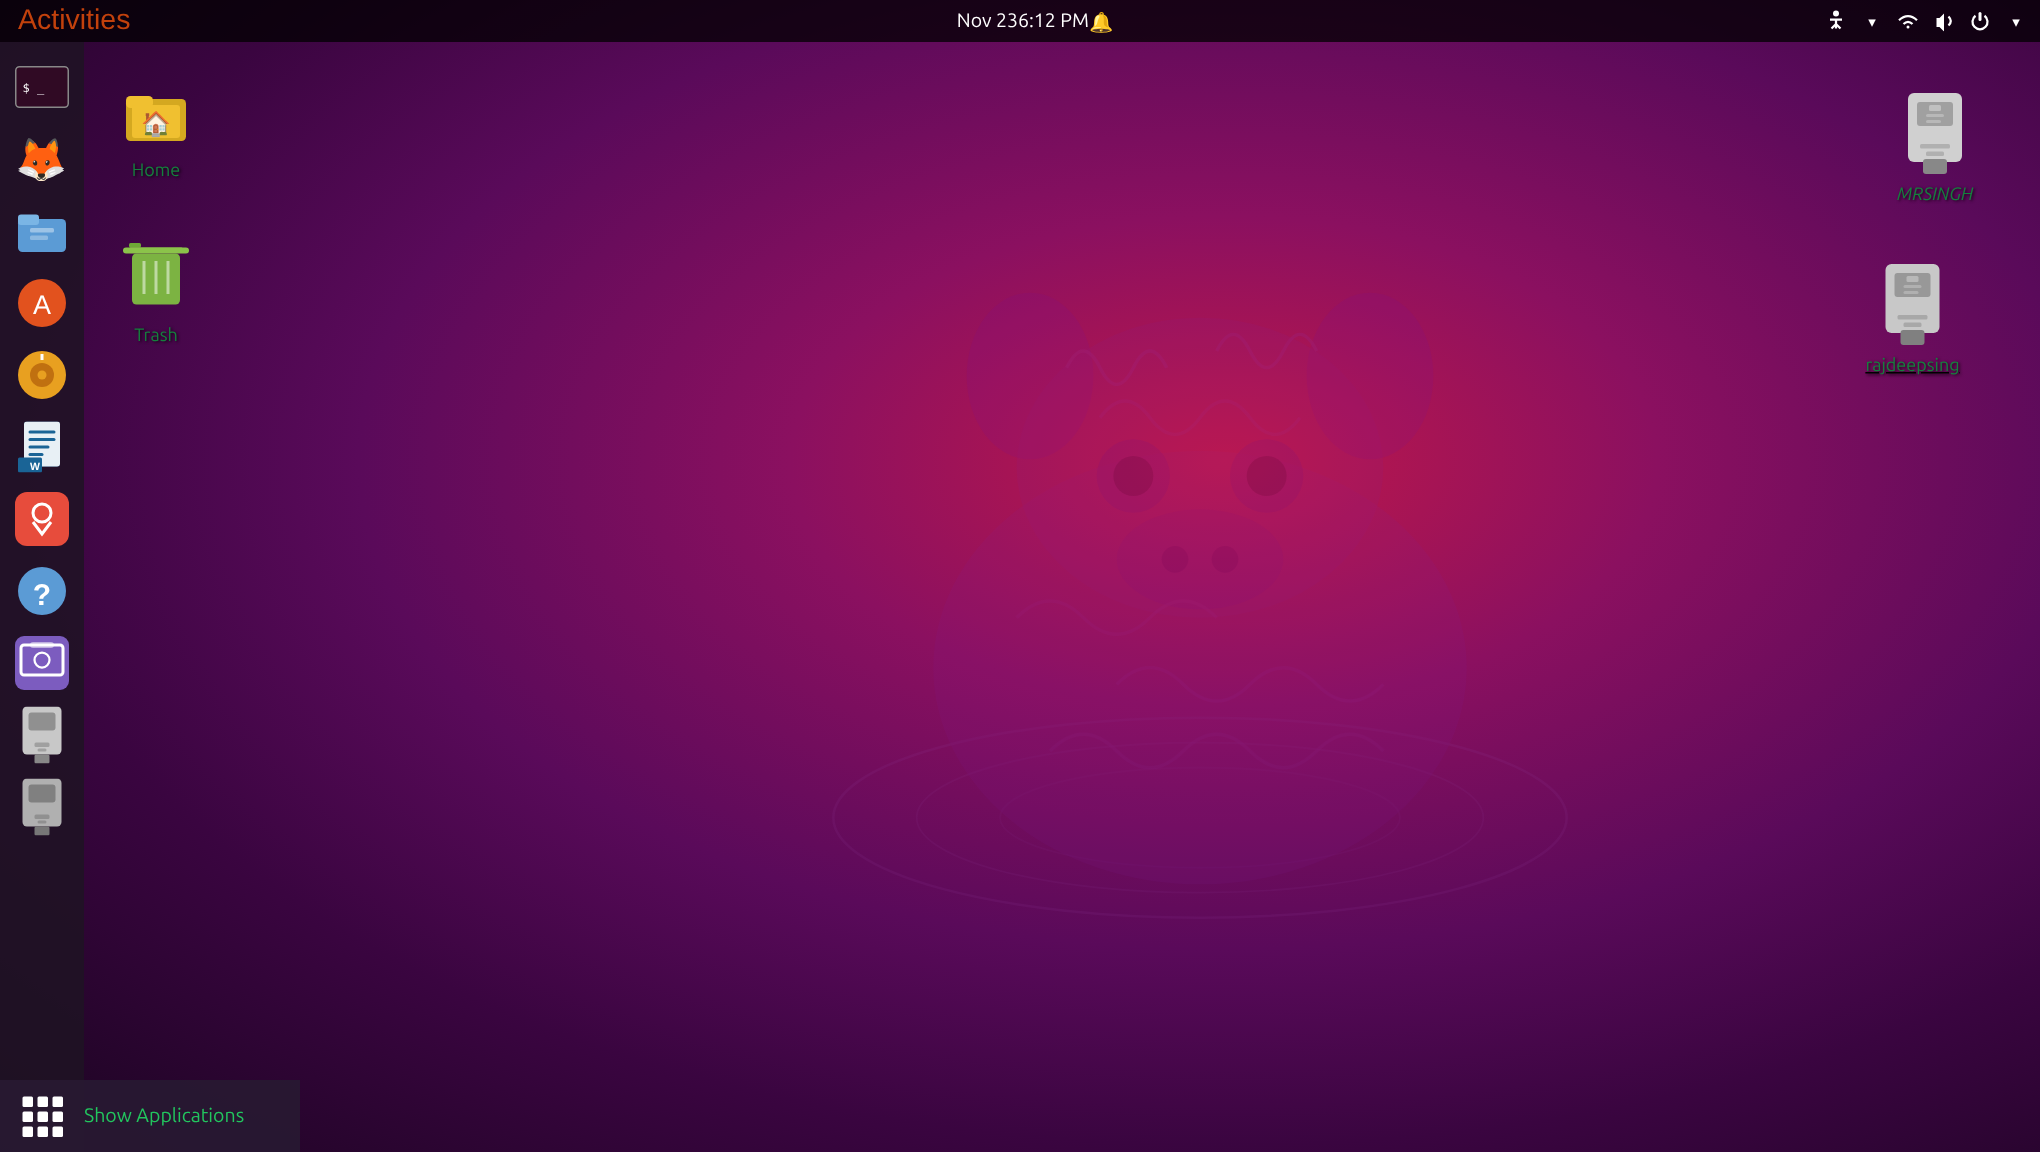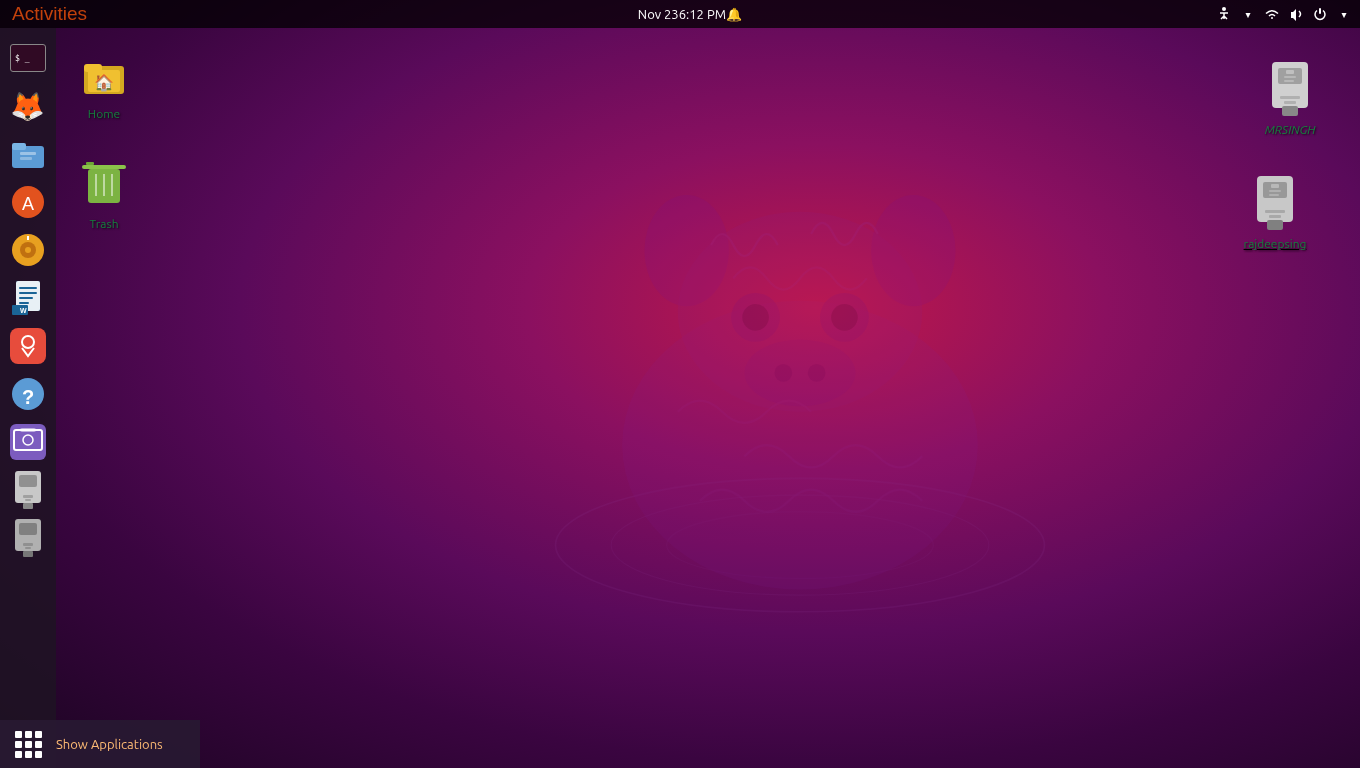--- a/index.html
+++ b/index.html
@@ -149,21 +149,21 @@
     }
 
     .dot {
       width: 7px;
       height: 7px;
       background: white;
       border-radius: 1px;
     }
 
     .show-apps-label {
-      color: #fdba74;
+      color: #22c55e;
       font-size: 13px;
       white-space: nowrap;
     }
 
     
     .desktop-icon {
       position: absolute;
       display: flex;
       flex-direction: column;
       align-items: center;

